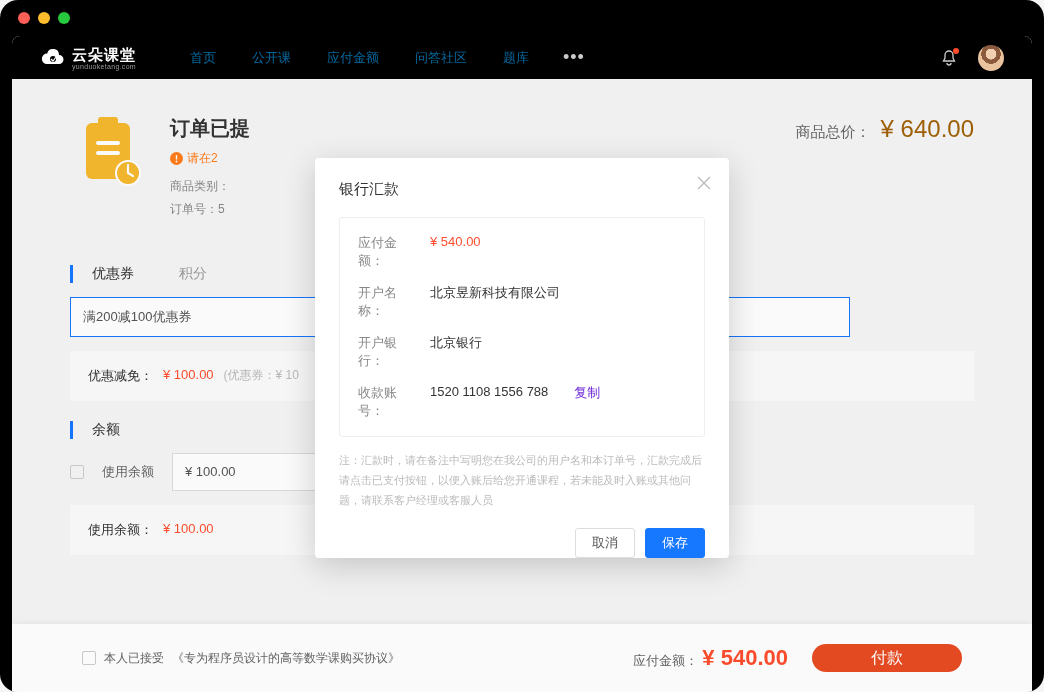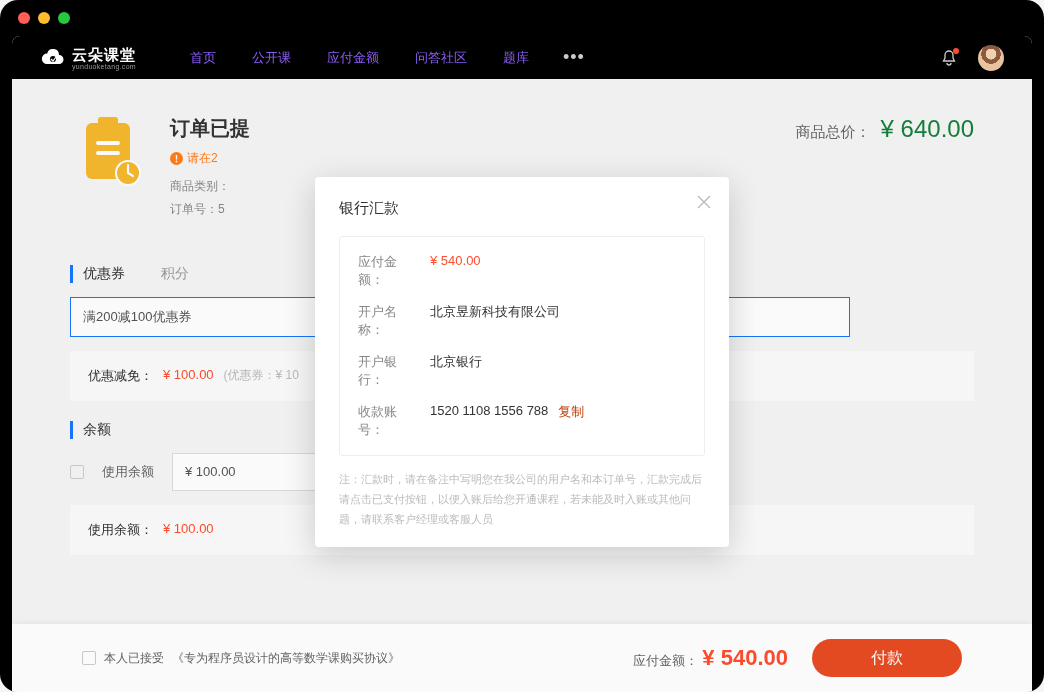--- a/index.html
+++ b/index.html
@@ -13,78 +13,78 @@
     .tb-green { background: #27c93f; }
     
     .app { position: absolute; top: 36px; left: 12px; right: 12px; bottom: 0; background: #f5f5f5; border-radius: 8px 8px 0 0; overflow: hidden; }
     
     .topnav { height: 43px; background: #000; display: flex; align-items: center; padding: 0 28px; color: #fff; }
     .logo { display: flex; align-items: center; gap: 6px; margin-right: 36px; }
     .logo-icon { width: 26px; height: 24px; }
     .logo-text { font-size: 15px; font-weight: 600; letter-spacing: 1px; }
     .logo-sub { font-size: 7px; color: #999; letter-spacing: 0.3px; display: block; margin-top: -2px; }
     .nav-items { display: flex; align-items: stretch; height: 43px; }
-    .nav-item { display: flex; align-items: center; padding: 0 18px; font-size: 13px; color: #8b5cf6; cursor: pointer; }
+    .nav-item { display: flex; align-items: center; padding: 0 18px; font-size: 13px; color: #0369a1; cursor: pointer; }
     .nav-item.active { background: #2a2a2a; color: #fff; }
     .nav-more { padding: 0 16px; color: #ccc; font-size: 18px; letter-spacing: 1px; align-self: center; cursor: pointer; }
     .nav-right { margin-left: auto; display: flex; align-items: center; gap: 20px; }
     .bell { position: relative; width: 18px; height: 18px; cursor: pointer; }
     .bell-dot { position: absolute; top: -1px; right: -1px; width: 6px; height: 6px; border-radius: 50%; background: #ff4d2e; }
     .avatar { width: 26px; height: 26px; border-radius: 50%; background: linear-gradient(135deg, #e8c39e, #c89666); cursor: pointer; overflow: hidden; }
     .avatar-inner { width: 100%; height: 100%; background: radial-gradient(circle at 50% 35%, #f0d0b0 25%, #8b5a3c 26% 45%, #e8c39e 46%); }
     
     .content { position: absolute; top: 43px; left: 0; right: 0; bottom: 0; overflow: hidden; padding: 0 58px; }
     
     .order-header { display: flex; align-items: flex-start; padding: 36px 0 24px 0; }
     .order-icon { width: 68px; height: 76px; margin-right: 24px; margin-left: 8px; }
     .order-info h2 { font-size: 20px; font-weight: 600; color: #333; margin-bottom: 8px; }
     .order-warning { color: #ff7d1a; font-size: 12px; display: flex; align-items: center; gap: 4px; margin-bottom: 8px; }
     .warn-icon { width: 13px; height: 13px; }
     .order-meta { font-size: 12px; color: #888; line-height: 1.9; }
     .order-total { margin-left: auto; text-align: right; display: flex; align-items: baseline; gap: 10px; }
     .total-label { font-size: 15px; color: #666; }
-    .total-price { font-size: 24px; font-weight: 500; color: #15803d; }
+    .total-price { font-size: 24px; font-weight: 500; color: #a16207; }
     
     .section { margin-top: 20px; }
     .section-tabs { display: flex; gap: 26px; padding-left: 0; margin-bottom: 14px; }
-    .section-tab { font-size: 14px; padding-left: 10px; color: #333; cursor: pointer; }
+    .section-tab { font-size: 14px; padding-left: 19px; color: #333; cursor: pointer; }
     .section-tab.active { border-left: 3px solid #1677ff; color: #333; font-weight: 500; }
     .section-tab.inactive { color: #999; }
     
     .coupon-input { border: 1px solid #1677ff; height: 40px; width: 780px; padding: 0 12px; font-size: 13px; color: #555; display: flex; align-items: center; background: #fff; }
     
     .card { background: #fbfbfb; padding: 16px 18px; margin-top: 14px; font-size: 13px; display: flex; align-items: flex-start; gap: 10px; }
     .card-label { color: #333; }
     .card-price { color: #ff4d2e; font-weight: 500; }
     .card-note { color: #bbb; font-size: 12px; }
     
     .balance-row { display: flex; align-items: center; gap: 18px; margin-top: 6px; }
     .checkbox { width: 14px; height: 14px; border: 1px solid #ccc; border-radius: 2px; cursor: pointer; display: inline-block; flex-shrink: 0; }
     .balance-input { border: 1px solid #ddd; height: 38px; width: 235px; padding: 0 12px; font-size: 13px; color: #555; background: #fff; }
     
     .footer-bar { position: absolute; bottom: 0; left: 0; right: 0; height: 68px; background: #fff; box-shadow: 0 -1px 6px rgba(0,0,0,0.06); display: flex; align-items: center; padding: 0 70px; }
     .agree { display: flex; align-items: center; gap: 8px; font-size: 12px; color: #666; }
     .agree a { color: #666; }
     .footer-right { margin-left: auto; display: flex; align-items: center; gap: 24px; }
     .due-label { font-size: 13px; color: #666; }
     .due-price { font-size: 22px; font-weight: 600; color: #ff4d2e; }
-    .pay-btn { width: 150px; height: 38px; border-radius: 21px; background: #e84c23; color: #fff; font-size: 16px; border: none; cursor: pointer; }
+    .pay-btn { width: 150px; height: 28px; border-radius: 21px; background: #e84c23; color: #fff; font-size: 16px; border: none; cursor: pointer; }
     
     .overlay { position: absolute; top: 43px; left: 0; right: 0; bottom: 0; background: rgba(0,0,0,0.02); }
     
-    .modal { position: absolute; top: 141px; left: 50%; transform: translateX(-50%); width: 414px; background: #fff; border-radius: 4px; box-shadow: 0 8px 32px rgba(0,0,0,0.18); padding: 22px 24px 18px 24px; }
+    .modal { position: absolute; top: 122px; left: 50%; transform: translateX(-50%); width: 414px; background: #fff; border-radius: 4px; box-shadow: 0 8px 32px rgba(0,0,0,0.18); padding: 22px 24px 0 24px; }
     .modal-title { font-size: 15px; font-weight: 500; color: #333; margin-bottom: 18px; }
     .modal-close { position: absolute; top: 18px; right: 18px; cursor: pointer; color: #bbb; }
     .modal-box { border: 1px solid #eee; padding: 16px 18px; border-radius: 3px; }
     .modal-row { display: flex; gap: 10px; font-size: 13px; margin-bottom: 14px; }
     .modal-row:last-child { margin-bottom: 0; }
     .mr-label { color: #888; width: 62px; flex-shrink: 0; }
     .mr-value { color: #333; }
     .mr-price { color: #ff4d2e; font-weight: 500; }
-    .mr-copy { color: #c2410c; cursor: pointer; margin-left: 0; }
+    .mr-copy { color: #6d28d9; cursor: pointer; margin-left: 16px; }
     .modal-note { font-size: 11px; color: #bbb; line-height: 1.8; margin-top: 14px; }
     .modal-actions { display: flex; justify-content: flex-end; gap: 10px; margin-top: 18px; }
     .btn { height: 30px; padding: 0 16px; font-size: 13px; border-radius: 3px; cursor: pointer; border: 1px solid #ddd; background: #fff; color: #555; }
     .btn-primary { background: #1677ff; border-color: #1677ff; color: #fff; }
   </style>
 </head>
 <body>
 
 <div class="window-frame">
   <div class="title-bar">
@@ -225,15 +225,19 @@
           <span class="mr-label">开户银行：</span>
           <span class="mr-value">北京银行</span>
         </div>
         <div class="modal-row">
           <span class="mr-label">收款账号：</span>
           <span class="mr-value">1520 1108 1556 788</span>
           <span class="mr-copy">复制</span>
         </div>
       </div>
       <div class="modal-note">注：汇款时，请在备注中写明您在我公司的用户名和本订单号，汇款完成后请点击已支付按钮，以便入账后给您开通课程，若未能及时入账或其他问题，请联系客户经理或客服人员</div>
+      <div class="modal-actions">
+        <button class="btn">取消</button>
+        <button class="btn btn-primary">保存</button>
+      </div>
     </div>
   </div>
 </div>
 
 </body></html>

